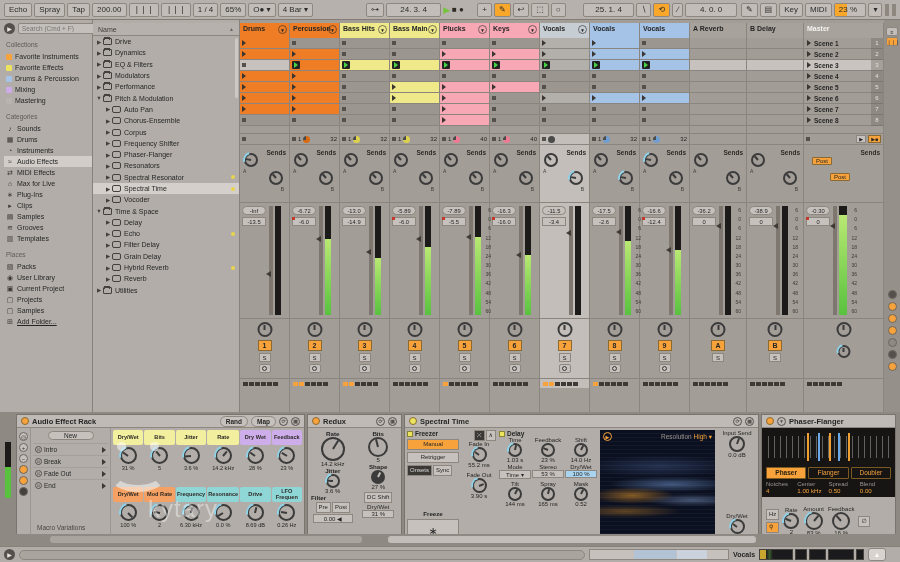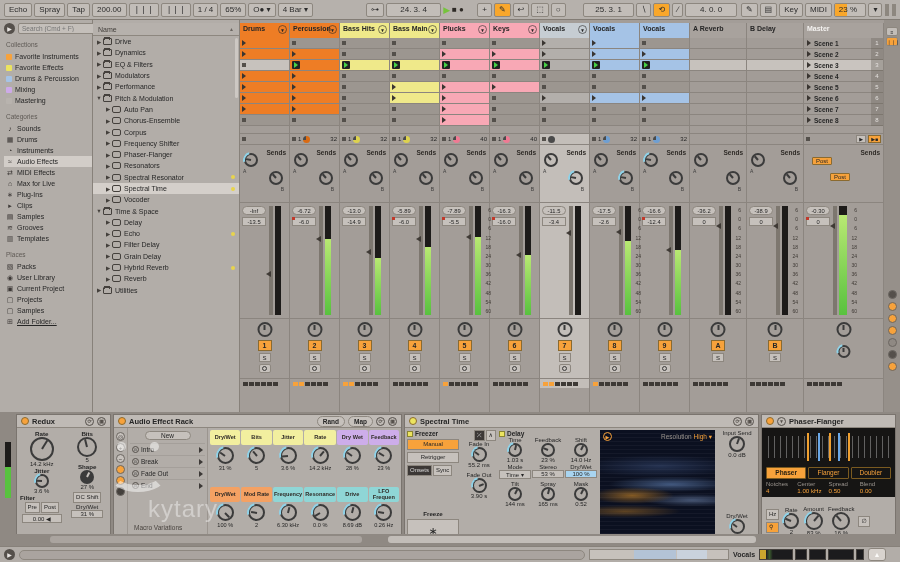--- a/index.html
+++ b/index.html
@@ -201,21 +201,21 @@
     <span class="glyph play-g">▶</span>
     <span class="glyph" style="color:#2e2a26">■</span>
     <span class="glyph" style="color:#2e2a26">●</span>
     <span class="tsp"></span>
     <span class="tbtn">+</span>
     <span class="tbtn on">✎</span>
     <span class="tbtn">↩</span>
     <span class="tbtn">⬚</span>
     <span class="tbtn">○</span>
     <span class="tsp" style="width:14px"></span>
-    <span class="tbtn" style="width:54px;text-align:center">25. 3. 1</span>
+    <span class="tbtn" style="width:54px;text-align:center">25. 1. 4</span>
     <span class="tbtn">∖</span>
     <span class="tbtn on">⟲</span>
     <span class="tbtn">∕</span>
     <span class="tbtn" style="width:54px;text-align:center">4. 0. 0</span>
     <span style="flex:1"></span>
     <span class="tbtn">✎</span>
     <span class="tbtn">▤</span>
     <span class="tbtn">Key</span>
     <span class="tbtn">MIDI</span>
     <span class="tbtn cpu"><i></i><b>23 %</b></span>
@@ -1421,65 +1421,20 @@
       <div class="rcirc" style="background: rgb(247, 162, 59); border: 1px solid rgb(107, 102, 97);"></div>
     </div>
 
   <div class="devices">
     <div class="dmargin">
       <div class="mtr">
           <i></i>
         </div>
     </div>
 
-    <div class="panel" style="width:95px">
-      <div class="ptitle">
-        <span class="plamp"></span>
-        <span>Redux</span>
-        <span style="flex:1"></span>
-        <span class="picon">⟳</span>
-        <span class="picon">▣</span>
-      </div>
-      <div class="pbody" style="padding:2px 3px; gap:4px;">
-        <div style="width:44px; display:flex; flex-direction:column; align-items:center;">
-          <div class="klabel">Rate</div>
-          <div class="knob" style="width:24px;height:24px">
-              <i style="transform:translateX(-50%) rotate(212deg)"></i>
-            </div>
-          <div class="kval">14.2 kHz</div>
-          <div class="klabel">Jitter</div>
-          <div class="knob arc" style="width:14px;height:14px">
-              <i style="transform:translateX(-50%) rotate(94deg)"></i>
-            </div>
-          <div class="kval">3.6 %</div>
-          <div class="klabel" style="align-self:flex-start">Filter</div>
-          <div style="display:flex; gap:1px; margin:1px 0;">
-            <span class="selbtn">Pre</span>
-            <span class="selbtn">Post</span>
-          </div>
-          <div class="fbox" style="width:40px"><span>0.00</span> ◀</div>
-        </div>
-        <div style="width:40px; display:flex; flex-direction:column; align-items:center;">
-          <div class="klabel">Bits</div>
-          <div class="knob" style="width:20px;height:20px">
-              <i style="transform:translateX(-50%) rotate(166deg)"></i>
-            </div>
-          <div class="kval">5</div>
-          <div class="klabel">Shape</div>
-          <div class="knob" style="width:14px;height:14px;background:#3b3b3b">
-              <i style="background:#c6c1bc;transform:translateX(-50%) rotate(207deg)"></i>
-            </div>
-          <div class="kval">27 %</div>
-          <div class="selbtn" style="margin-top:2px">DC Shift</div>
-          <div class="klabel" style="font-weight:normal">Dry/Wet</div>
-          <div class="fbox" style="width:32px">31 %</div>
-        </div>
-      </div>
-    </div>
-
     <div class="panel" style="width:289px">
       <div class="ptitle">
         <span class="plamp"></span>
         <span>Audio Effect Rack</span>
         <span style="flex:1"></span>
         <span class="pillbtn">Rand</span>
         <span class="pillbtn">Map</span>
         <span class="picon">⟳</span>
         <span class="picon">▣</span>
       </div>
@@ -1597,20 +1552,65 @@
               <div class="mv">8.69 dB</div>
             </div>
             <div class="macro">
               <div class="mh" style="background: rgb(143, 214, 214);">LFO Frequen</div>
               <div class="knob arc">
                 <i style="transform:translateX(-50%) rotate(99deg)"></i>
               </div>
               <div class="mv">0.26 Hz</div>
             </div>
           </div>
+      </div>
+    </div>
+
+    <div class="panel" style="width:95px">
+      <div class="ptitle">
+        <span class="plamp"></span>
+        <span>Redux</span>
+        <span style="flex:1"></span>
+        <span class="picon">⟳</span>
+        <span class="picon">▣</span>
+      </div>
+      <div class="pbody" style="padding:2px 3px; gap:4px;">
+        <div style="width:44px; display:flex; flex-direction:column; align-items:center;">
+          <div class="klabel">Rate</div>
+          <div class="knob" style="width:24px;height:24px">
+              <i style="transform:translateX(-50%) rotate(212deg)"></i>
+            </div>
+          <div class="kval">14.2 kHz</div>
+          <div class="klabel">Jitter</div>
+          <div class="knob arc" style="width:14px;height:14px">
+              <i style="transform:translateX(-50%) rotate(94deg)"></i>
+            </div>
+          <div class="kval">3.6 %</div>
+          <div class="klabel" style="align-self:flex-start">Filter</div>
+          <div style="display:flex; gap:1px; margin:1px 0;">
+            <span class="selbtn">Pre</span>
+            <span class="selbtn">Post</span>
+          </div>
+          <div class="fbox" style="width:40px"><span>0.00</span> ◀</div>
+        </div>
+        <div style="width:40px; display:flex; flex-direction:column; align-items:center;">
+          <div class="klabel">Bits</div>
+          <div class="knob" style="width:20px;height:20px">
+              <i style="transform:translateX(-50%) rotate(166deg)"></i>
+            </div>
+          <div class="kval">5</div>
+          <div class="klabel">Shape</div>
+          <div class="knob" style="width:14px;height:14px;background:#3b3b3b">
+              <i style="background:#c6c1bc;transform:translateX(-50%) rotate(207deg)"></i>
+            </div>
+          <div class="kval">27 %</div>
+          <div class="selbtn" style="margin-top:2px">DC Shift</div>
+          <div class="klabel" style="font-weight:normal">Dry/Wet</div>
+          <div class="fbox" style="width:32px">31 %</div>
+        </div>
       </div>
     </div>
 
     <div class="panel" style="width:355px">
       <div class="ptitle">
         <span class="plamp" style="background:#ece45f"></span>
         <span>Spectral Time</span>
         <span style="flex:1"></span>
         <span class="picon">⟳</span>
         <span class="picon">▣</span>

